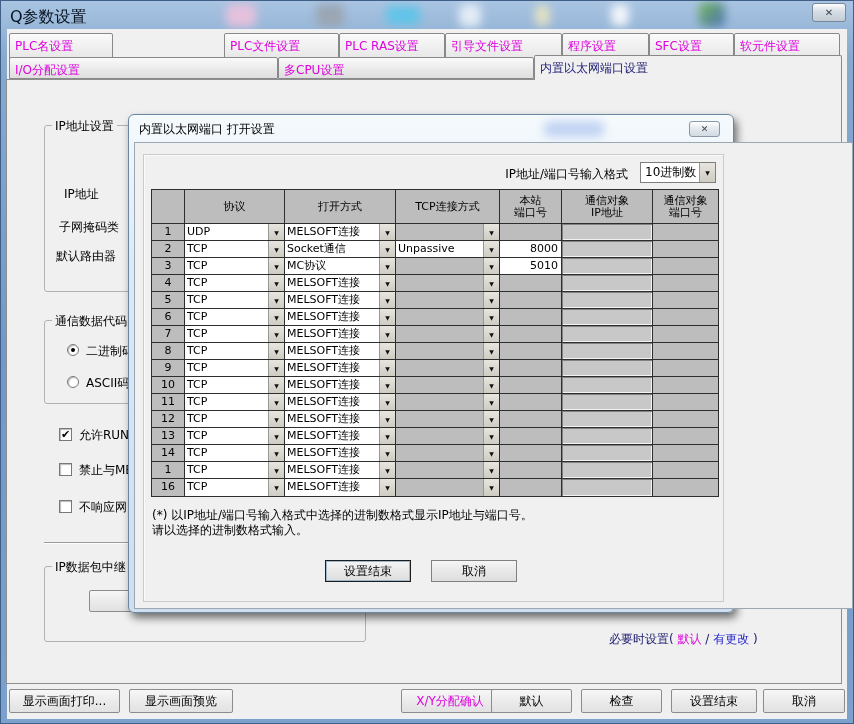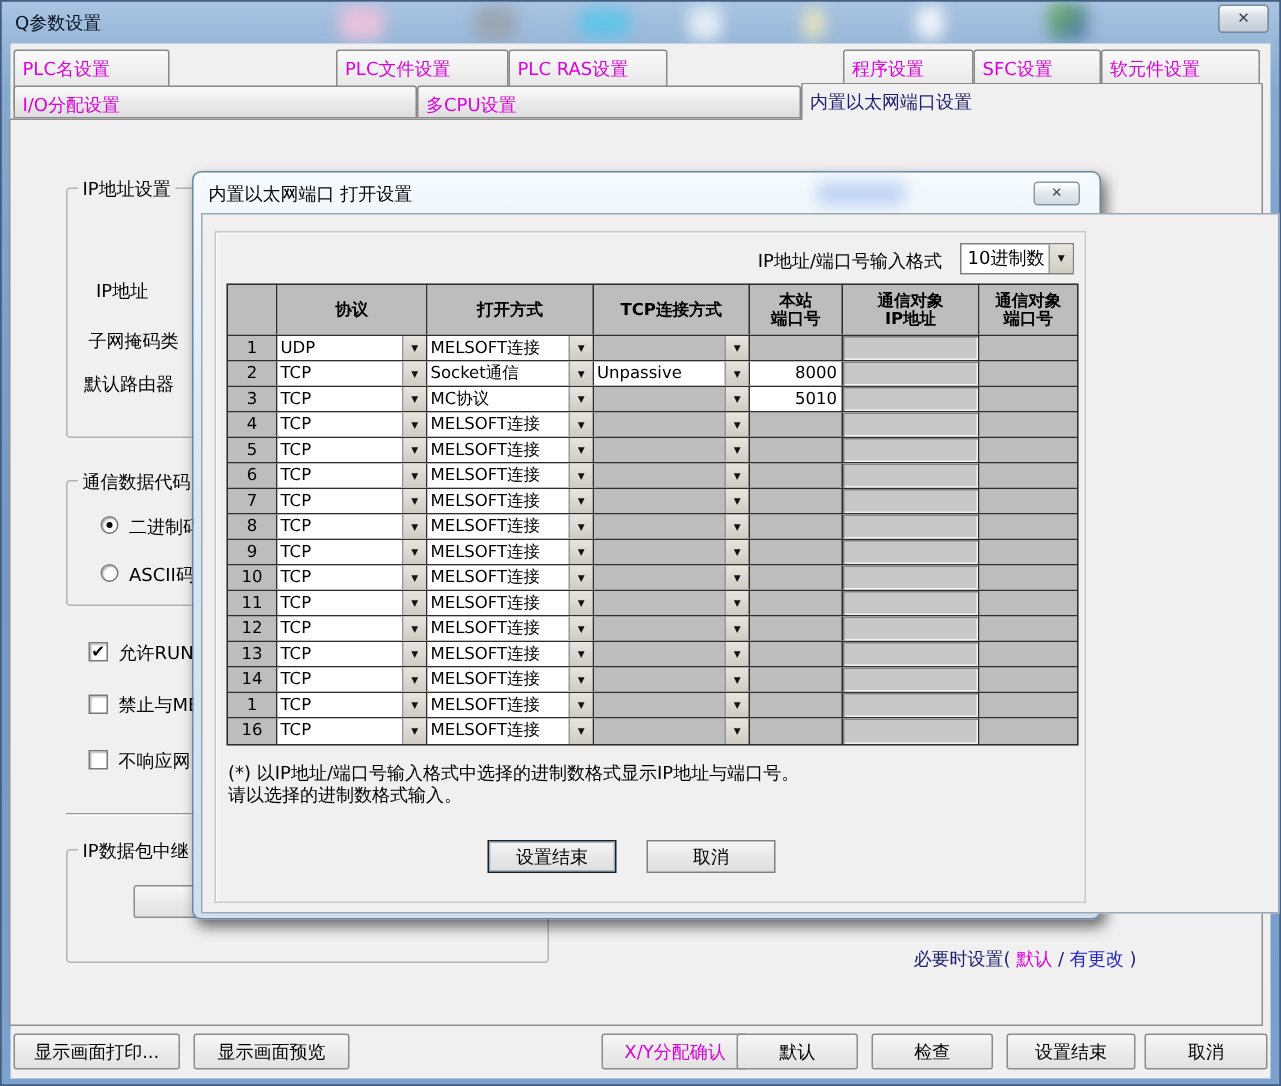--- a/index.html
+++ b/index.html
@@ -3,21 +3,21 @@
 <meta charset="utf-8">
 <style>
   * { margin:0; padding:0; box-sizing:border-box; font-family:"DejaVu Sans","Liberation Sans",sans-serif; }
   html,body { width:854px; height:724px; overflow:hidden; background:#555; }
 
   .frame { position:relative; width:854px; height:724px;
     background:linear-gradient(180deg,#a9c4e2 0%,#86a9ce 8%,#7198c7 50%,#7ba1cc 100%);
     border:1px solid #3f5f86; }
   .titlebar { position:absolute; left:0; top:0; width:854px; height:28px; overflow:hidden; }
   .blob { position:absolute; border-radius:6px; filter:blur(5px); opacity:.85; }
-  .wtitle { position:absolute; left:9px; top:6px; font-size:12px; color:#06121f; z-index:2; }
+  .wtitle { position:absolute; left:9px; top:6px; font-size:16px; color:#06121f; z-index:2; }
   .wclose { position:absolute; right:9px; top:2px; width:34px; height:19px; z-index:3;
     background:linear-gradient(#fcfdfe,#d6dde4 45%,#c3ccd6);
     border:1px solid #78879a; border-radius:3px; color:#3a4450;
     font-size:10px; font-weight:bold; text-align:center; line-height:17px; }
 
   .client { position:absolute; left:6px; top:28px; width:840px; height:690px; background:#f0f0f0; }
 
   .tab { position:absolute; height:40px; font-size:12px; padding:4px 0 0 5px;
     background:linear-gradient(#fafafa,#e8e8e8 60%,#dfdfdf);
     border:1px solid #898989; border-radius:2px 2px 0 0; color:#dd00dd; overflow:hidden; white-space:nowrap; }
@@ -67,21 +67,21 @@
   .fmtcombo { position:absolute; left:496px; top:7px; width:76px; height:21px; background:#fff;
     border:1px solid #7e7e7e; display:flex; }
   .fmtcombo .cval { flex:1; font-size:12px; line-height:19px; padding-left:4px; overflow:hidden; }
   .fmtcombo .carr, .combo .carr { width:16px; background:linear-gradient(#e8e5df,#cfccc4);
     border-left:1px solid #979797; display:flex; align-items:center; justify-content:center;
     font-size:6px; color:#111; }
 
   .ot { position:absolute; left:7px; top:34px; width:568px; border:1px solid #2e2e2e; background:#bdbdbd; }
   .thr { display:flex; height:34px; border-bottom:1px solid #2e2e2e; }
   .hc { background:#bdbdbd; border-right:1px solid #2e2e2e; font-size:11px; line-height:12px;
-    display:flex; align-items:center; justify-content:center; text-align:center; white-space:pre-line; color:#000;font-weight:bold; }
+    display:flex; align-items:center; justify-content:center; text-align:center; white-space:pre-line; color:#000; }
   .tr2 { display:flex; height:17px; border-bottom:1px solid #2e2e2e; }
   .tr2:last-child { border-bottom:none; }
   .cell { border-right:1px solid #2e2e2e; overflow:hidden; font-size:11px; color:#000; }
   .c0 { width:33px; } .c1 { width:100px; } .c2 { width:111px; } .c3 { width:104px; }
   .c4 { width:62px; } .c5 { width:91px; } .c6 { width:65px; border-right:none !important; }
   .hc.c6 { border-right:none; }
   .rownum { background:#bdbdbd; text-align:center; line-height:16px; }
   .combo { display:flex; }
   .combo.filled { background:#fff; } .combo.empty { background:#bdbdbd; }
   .combo .cval { flex:1; padding:0 2px; line-height:15px; font-size:11px; white-space:nowrap; overflow:hidden; }
@@ -111,20 +111,21 @@
     <div class="blob" style="left:698px;top:1px;width:26px;height:25px;background:linear-gradient(135deg,#6db93e,#3c62b5);"></div>
     <span class="wtitle">Q参数设置</span>
     <div class="wclose">✕</div>
   </div>
 
   <div class="client"></div>
 
   <div class="tab trow1" style="left:8px;width:104px;"><span>PLC名设置</span></div>
   <div class="tab trow1" style="left:223px;width:115px;"><span>PLC文件设置</span></div>
   <div class="tab trow1" style="left:338px;width:106px;"><span>PLC RAS设置</span></div>
+  <div class="tab trow1" style="left:444px;width:117px;"><span>引导文件设置</span></div>
   <div class="tab trow1" style="left:561px;width:87px;"><span>程序设置</span></div>
   <div class="tab trow1" style="left:648px;width:85px;"><span>SFC设置</span></div>
   <div class="tab trow1" style="left:733px;width:106px;"><span>软元件设置</span></div>
 
   <div class="tab trow2" style="left:8px;width:269px;"><span>I/O分配设置</span></div>
   <div class="tab trow2" style="left:277px;width:256px;"><span>多CPU设置</span></div>
   <div class="tab trow2 active" style="left:533px;width:308px;"><span>内置以太网端口设置</span></div>
 
   <div class="tabpage">
 

